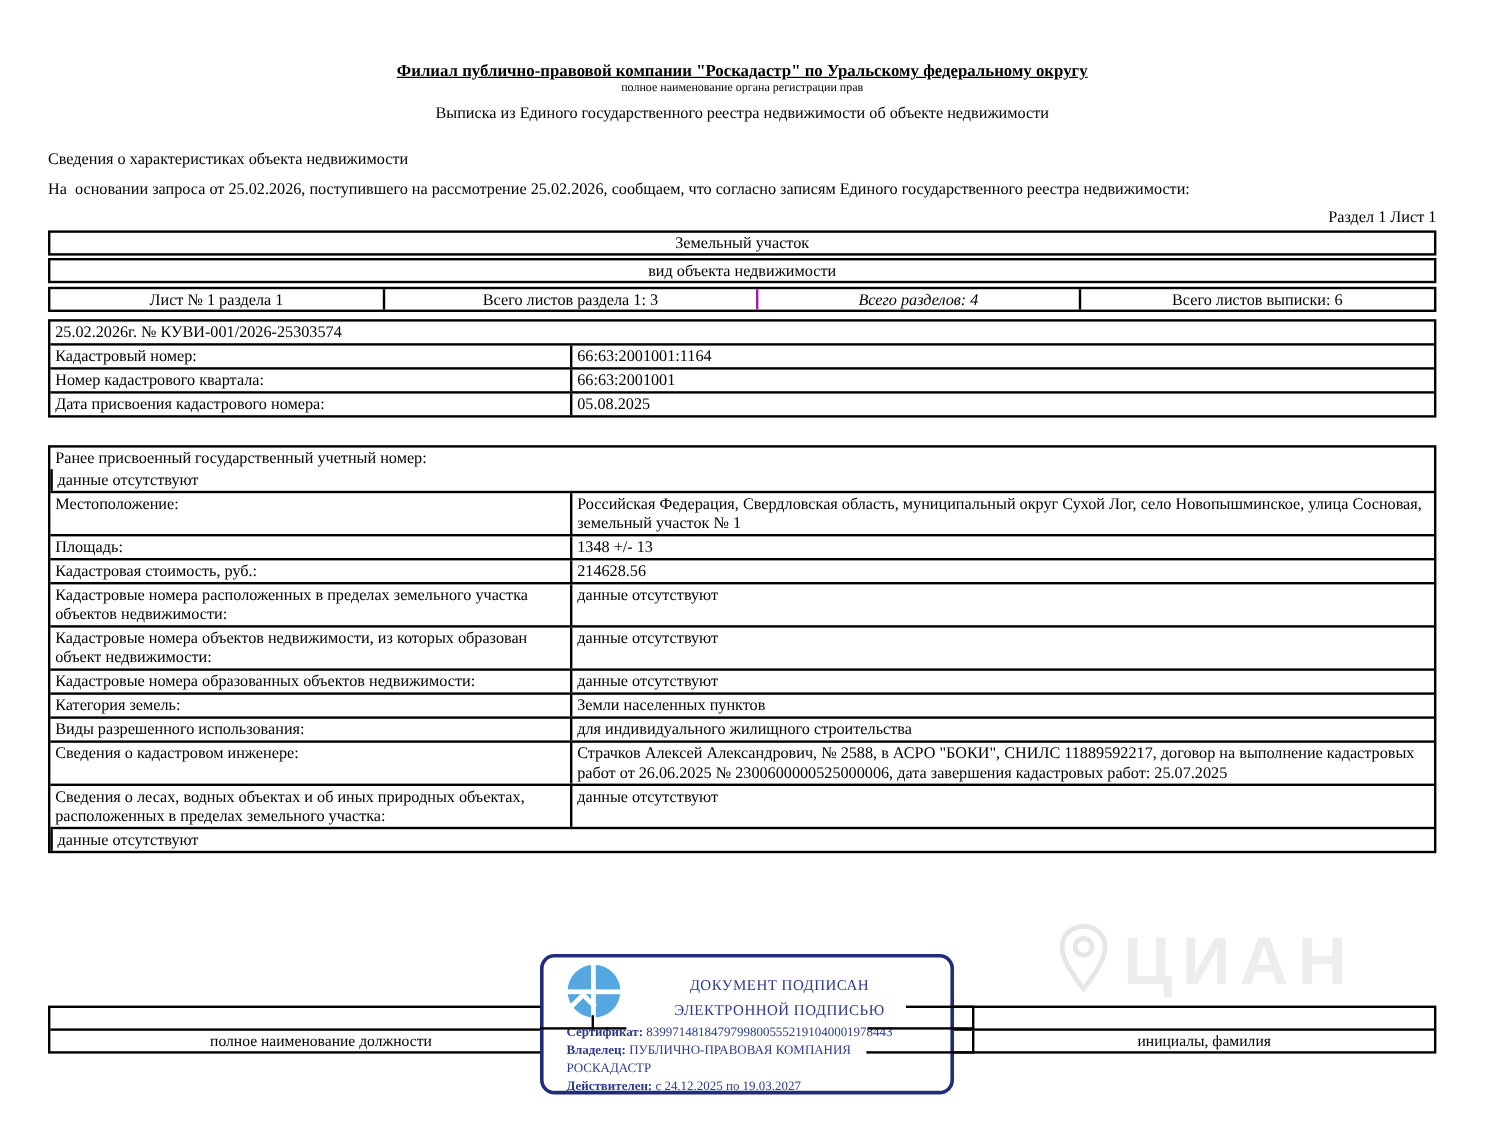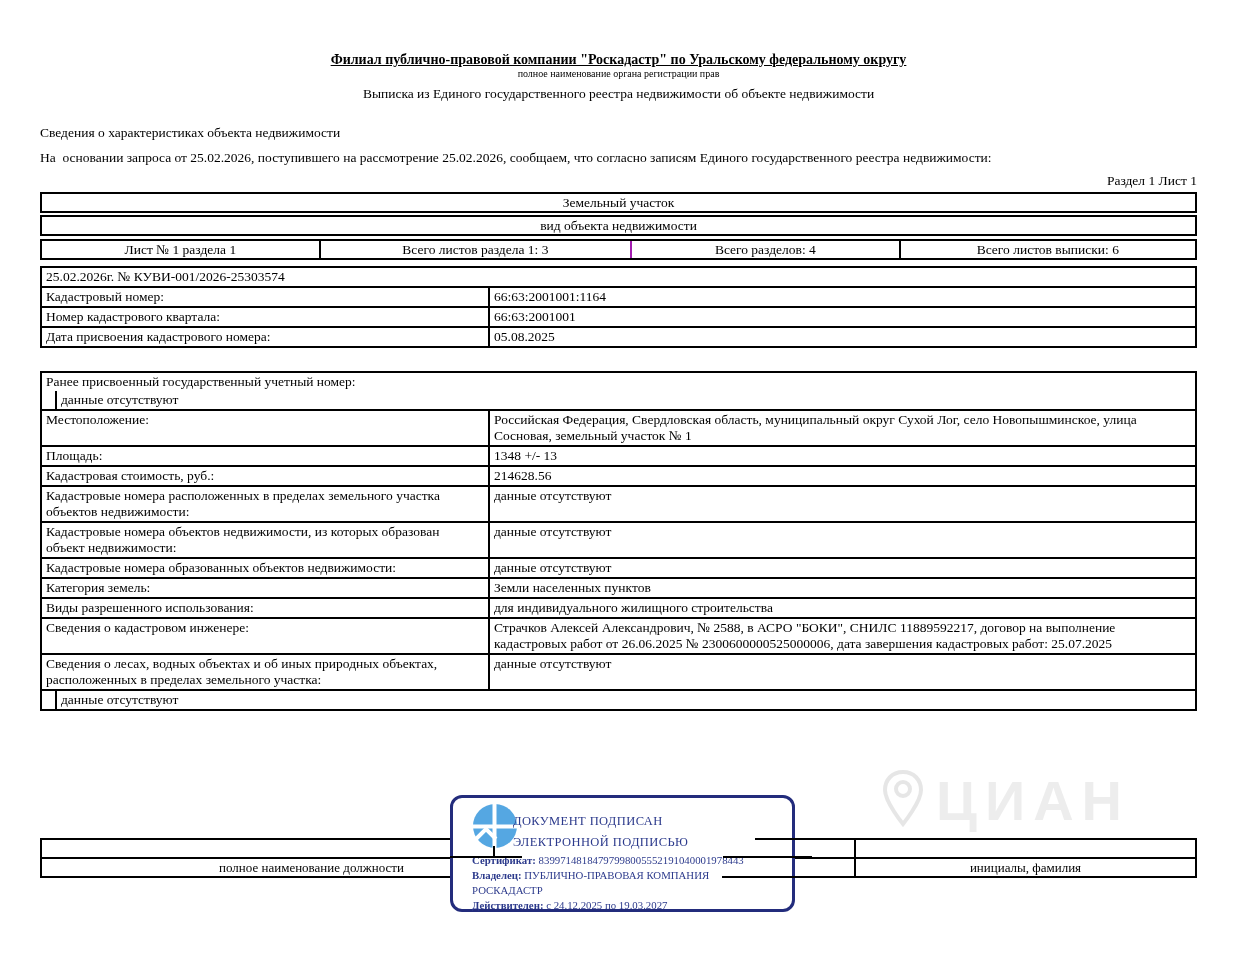--- a/index.html
+++ b/index.html
@@ -13,43 +13,43 @@
   .section-title{margin-top:22px;font-size:13.5px;text-align:left;line-height:17px;}
   .request-line{margin-top:8px;font-size:13.5px;line-height:17px;white-space:pre-wrap;}
   .razdel-line{margin-top:6px;font-size:13.5px;line-height:17px;text-align:right;}
   .bar{border:2px solid #000;height:17px;line-height:17px;font-size:13.5px;}
   .bar1{margin-top:3px;}
   .bar2{margin-top:2px;}
   .sheet-row{margin-top:3px;border:2px solid #000;display:flex;height:17px;line-height:17px;font-size:13.5px;}
   .sheet-cell{text-align:center;box-sizing:border-box;}
   .sheet-cell:nth-of-type(1){width:24%;}
   .sheet-cell:nth-of-type(2){width:27%;border-left:2px solid #000;}
-  .sheet-cell:nth-of-type(3){width:23.3%;border-left:2px solid #a21caf;}
+  .sheet-cell:nth-of-type(3){width:23.3%;border-left:2px solid #a21caf;font-style:italic;}
   .sheet-cell:nth-of-type(4){width:25.7%;border-left:2px solid #000;}
   .tbl{border:2px solid #000;font-size:13.5px;}
   .info{margin-top:6px;}
   .row-full{height:16px;line-height:16px;padding:1px 4px;}
   .row{display:flex;border-top:2px solid #000;}
   .cell-label{width:425px;padding:1px 4px;line-height:16px;}
-  .cell-value{flex:1;border-left:2px solid #000;padding:1px 4px;line-height:16px;margin-left:13px;}
+  .cell-value{flex:1;border-left:2px solid #000;padding:1px 4px;line-height:16px;}
   .details{margin-top:23px;}
   .details .row:nth-of-type(1){border-top:none;flex-direction:column;}
   .details .row:last-of-type .cell-label{min-height:64px;}
   
   .footer-zone{position:absolute;left:40px;top:752px;width:1157px;height:200px;}
   .f-table{position:absolute;left:0;top:86px;width:1157px;border:2px solid #000;box-sizing:border-box;z-index:1;background:transparent;}
-  .f-row{display:flex;height:17px;padding-left:44px;}
+  .f-row{display:flex;height:17px;}
   .f-row2{border-top:2px solid #000;}
   .f-c1{width:451px;text-align:center;font-size:13px;line-height:17px;box-sizing:border-box;}
   .f-c2{width:317px;border-left:2px solid #000;box-sizing:border-box;}
   .f-c3{flex:1;border-left:2px solid #000;text-align:center;font-size:13px;line-height:17px;box-sizing:border-box;}
   .stamp{position:absolute;left:410px;top:43px;width:345px;height:117px;box-sizing:border-box;
          border:3px solid #232c7c;border-radius:12px;background:#fff;z-index:2;}
   .stamp-logo{position:absolute;left:20px;top:6px;width:44px;height:44px;}
-  .stamp-title{position:absolute;left:60px;right:6px;top:13px;text-align:left;color:#2c3a8c;
+  .stamp-title{position:absolute;left:60px;right:6px;top:13px;text-align:center;color:#2c3a8c;
                font-size:12.5px;line-height:21px;letter-spacing:.4px;}
   .stamp-lines{position:absolute;left:19px;top:55px;right:8px;color:#2c3a8c;font-size:10.8px;line-height:15px;}
   .s-b{font-weight:bold;}
   .stamp-owner{width:265px;}
   .stub{position:absolute;height:2px;background:#000;z-index:3;}
   .stub-v{position:absolute;width:2px;background:#000;z-index:3;}
   .watermark{position:absolute;left:840px;top:16px;z-index:0;display:flex;align-items:center;
              color:rgba(140,140,140,0.16);}
   .wm-text{font-family:"Liberation Sans","DejaVu Sans",sans-serif;font-weight:bold;font-size:56px;
            letter-spacing:8px;text-transform:uppercase;line-height:60px;}

